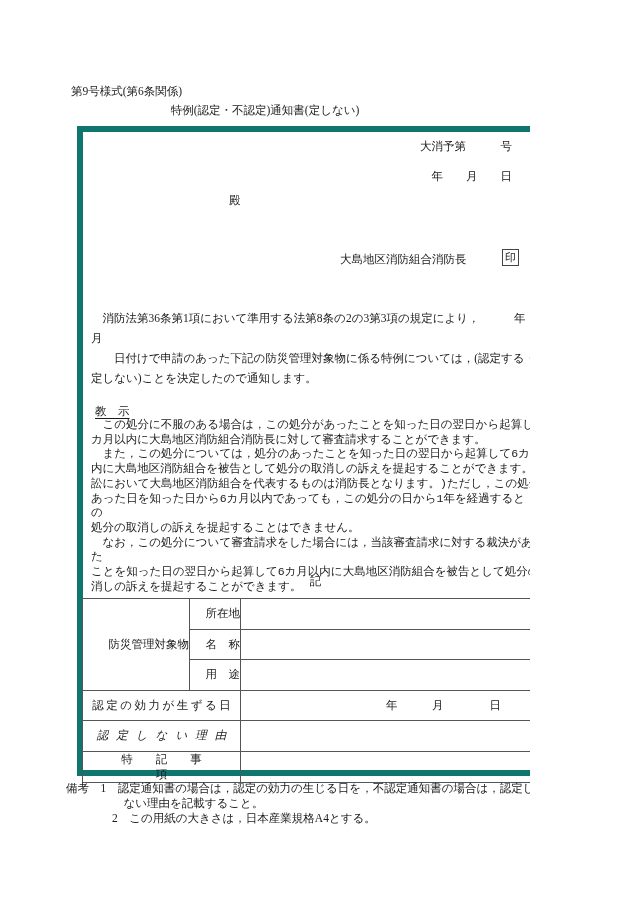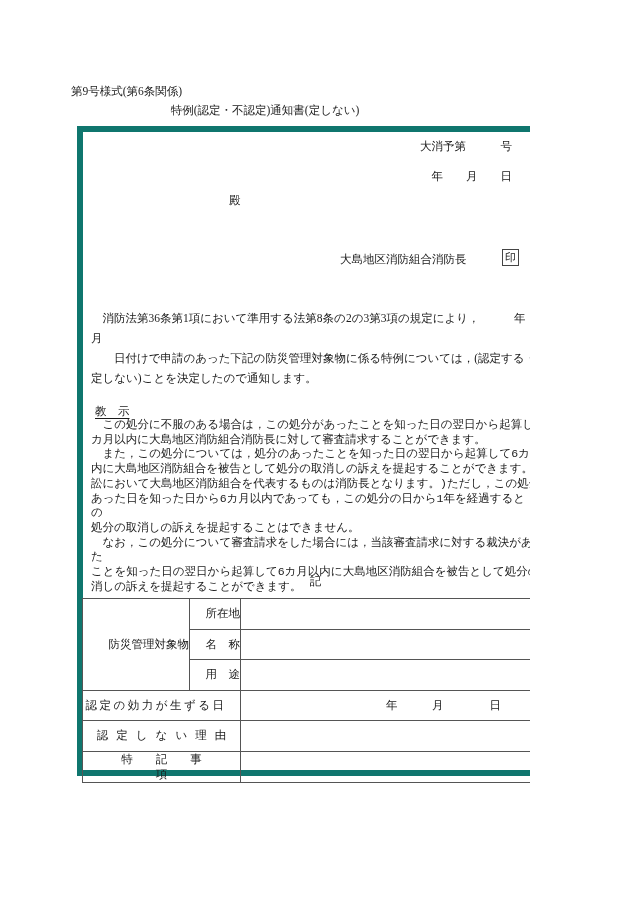--- a/index.html
+++ b/index.html
@@ -46,22 +46,22 @@
     border-collapse:collapse;table-layout:fixed;width:479px;
   }
   .form-table th,.form-table td{
     border:1px solid #555;
     font-weight:normal;font-size:11.5px;color:#1a1a1a;
     height:29.5px;padding:0;vertical-align:middle;
   }
   .col-group{width:106px;}
   .col-sub{width:50px;}
   .th-center{text-align:right;}
-  .ls-date{letter-spacing:2.5px;padding-left:2.5px !important;text-align:left;}
-  .ls-reason{letter-spacing:8px;padding-left:8px !important;text-align:center;}
+  .ls-date{letter-spacing:2.5px;padding-left:2.5px !important;text-align:center;}
+  .ls-reason{letter-spacing:8px;padding-left:8px !important;text-align:center;font-style:italic;}
   .ls-notes{letter-spacing:23px;padding-left:23px !important;text-align:center;}
   .date-cell{text-align:left;padding-left:145px !important;}
   .remarks{
     left:66px;top:781px;width:500px;
     line-height:15px;white-space:pre-wrap;
   }
 </style>
 </head>
 <body>
 
@@ -127,14 +127,17 @@
       </tr>
       <tr>
         <th colspan="2" class="ls-notes">特記事項</th>
         <td></td>
       </tr>
     </tbody>
       </table>
 
   </div>
 
+  <div class="abs remarks">備考　1　認定通知書の場合は，認定の効力の生じる日を，不認定通知書の場合は，認定し
+　　　　　ない理由を記載すること。
+　　　　2　この用紙の大きさは，日本産業規格A4とする。</div>
 
 </div>
 
 </body></html>

